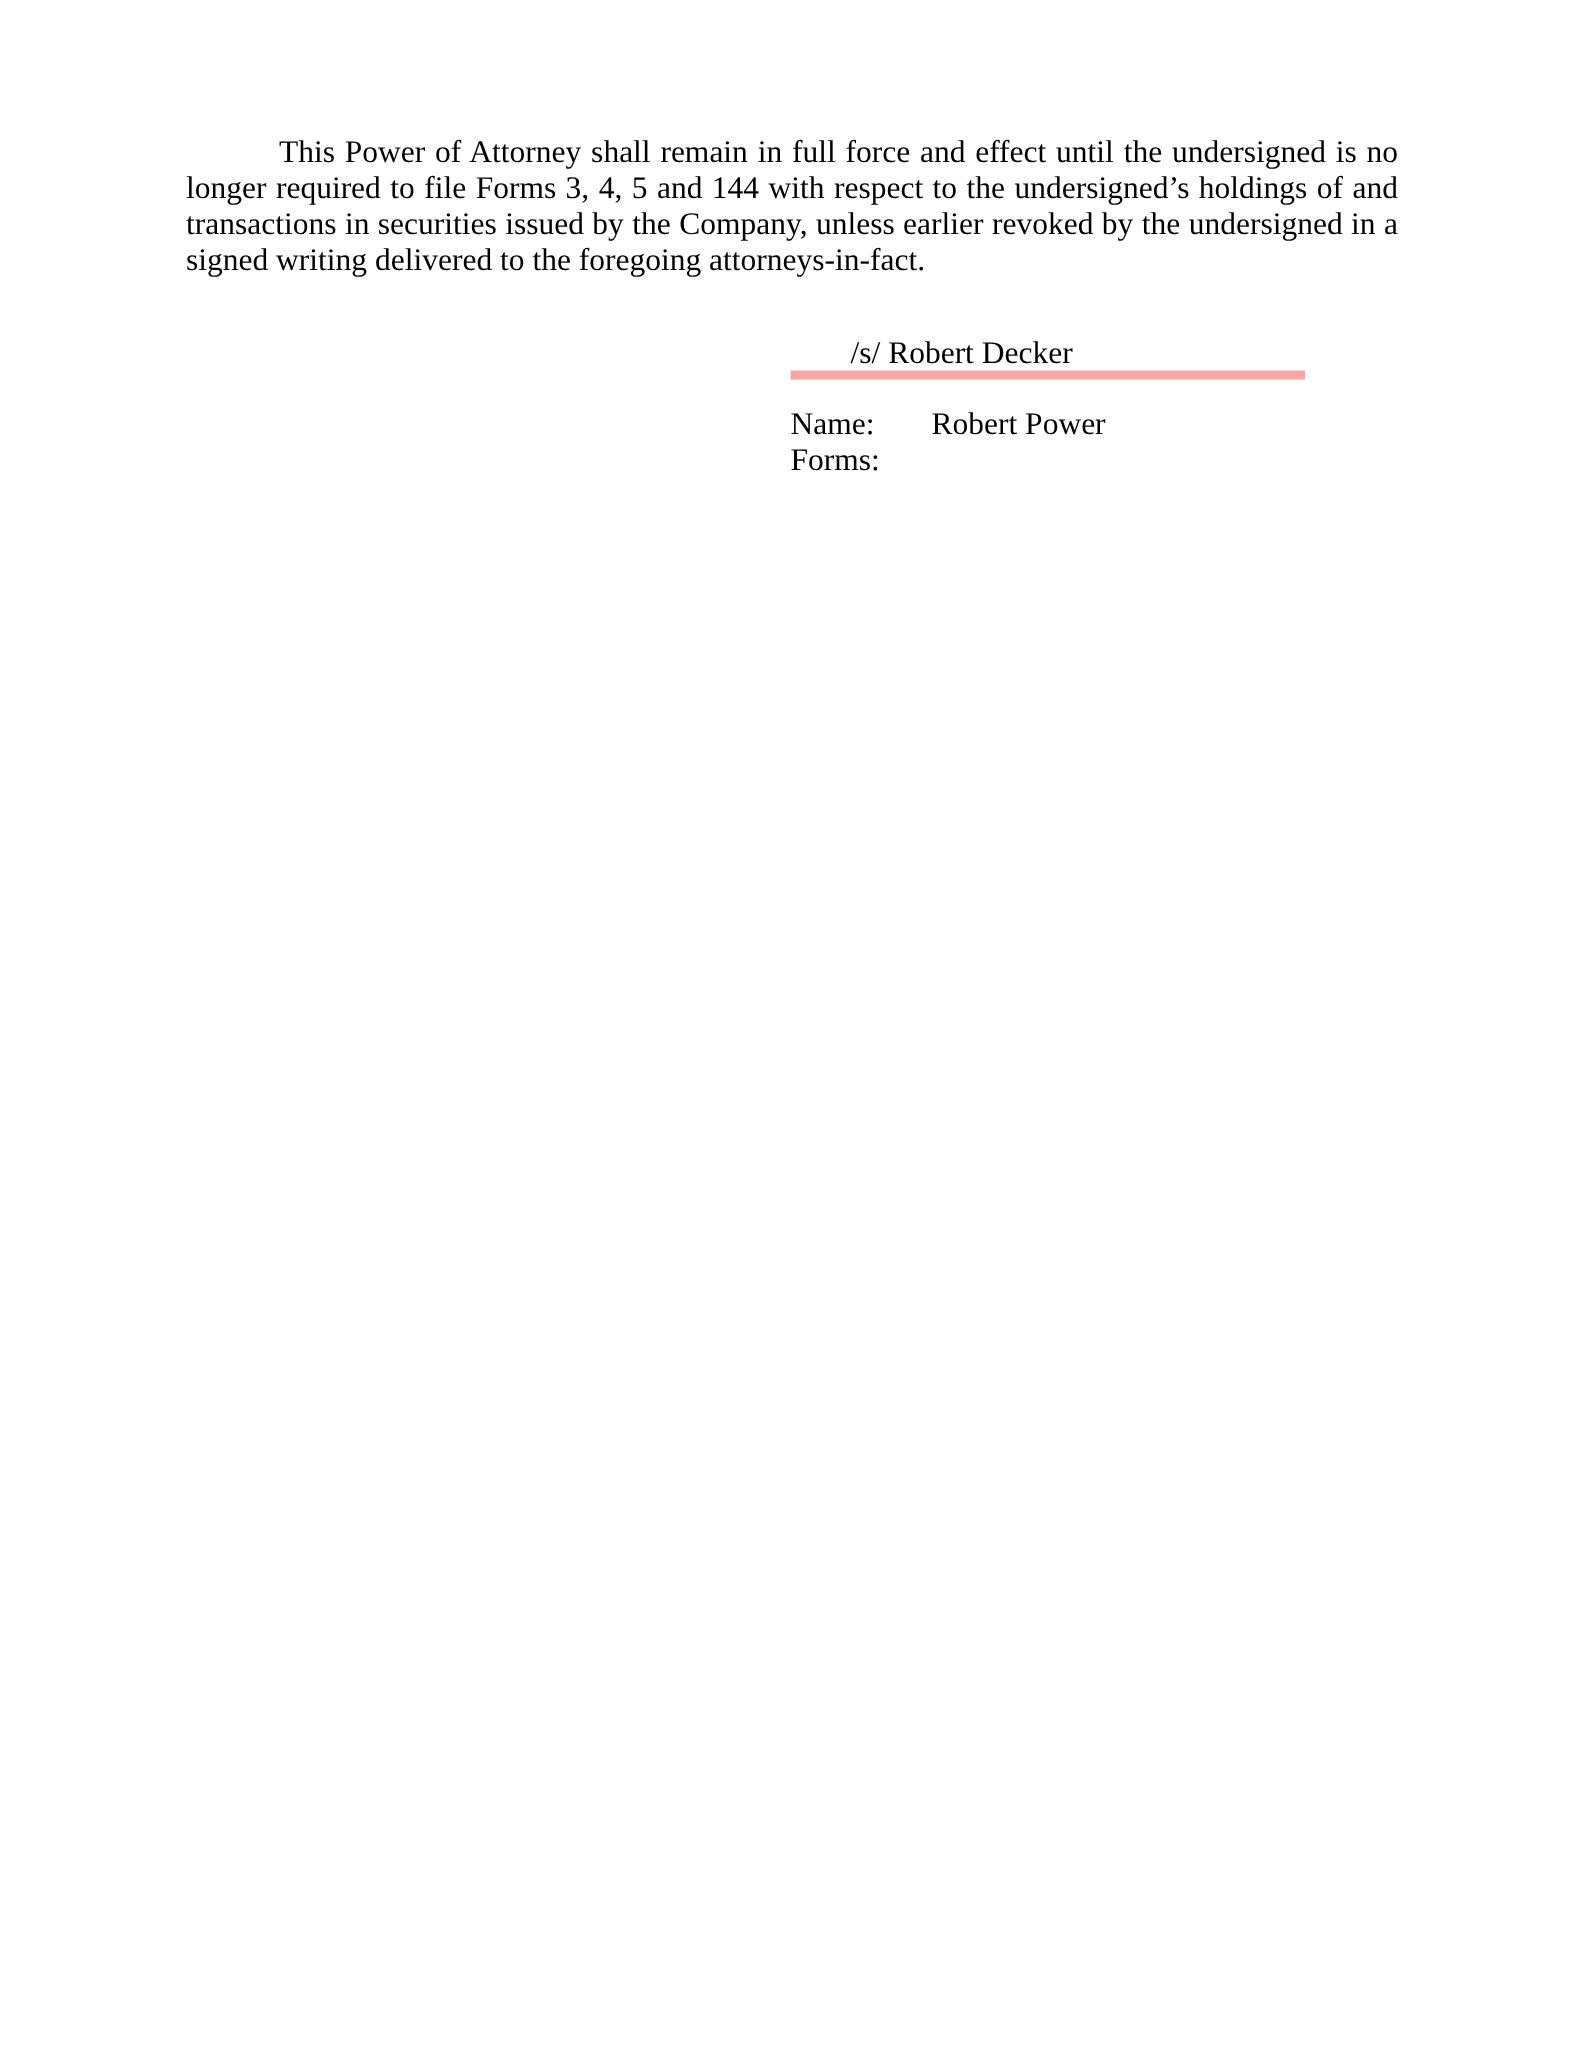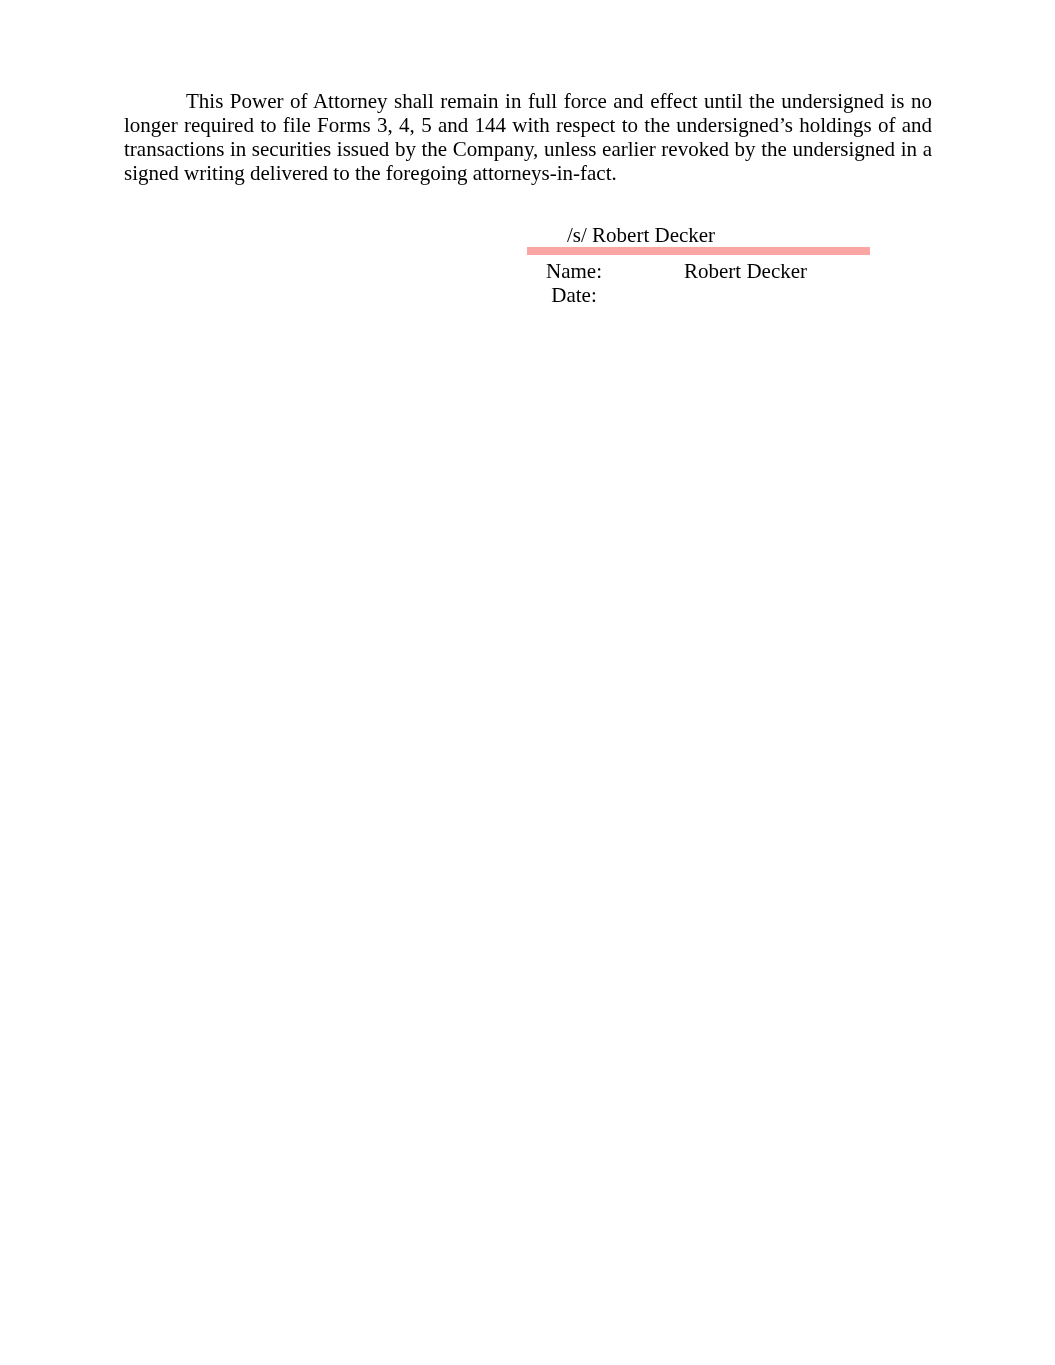--- a/index.html
+++ b/index.html
@@ -27,27 +27,26 @@
   }
   .para .bold {
     font-weight: bold;
   }
   .signature-block {
     margin-top: 38px;
     margin-left: 403px;
     width: 343px;
   }
   .sig-line {
-    border-bottom: 8px solid #fca5a5;
+    border-bottom: 6px solid #fca5a5;
     padding-left: 40px;
     white-space: nowrap;
   }
   .sig-rows {
-    margin-top: 4px;
-    text-align: center;
+    margin-top: 17px;
   }
   .sig-row {
     display: flex;
   }
   .sig-label {
     width: 94px;
     flex: 0 0 94px;
   }
   .sig-value {
     flex: 1;
@@ -62,21 +61,21 @@
   <p class="para">This Power of Attorney shall remain in full force and effect until the undersigned is no longer required to file Forms 3, 4, 5 and 144 with respect to the undersigned’s holdings of and transactions in securities issued by the Company, unless earlier revoked by the undersigned in a signed writing delivered to the foregoing attorneys-in-fact.</p>
 
 
   <div class="signature-block">
     <div class="sig-line">
       <span>/s/ Robert Decker</span>
     </div>
     <div class="sig-rows">
       <div class="sig-row">
         <span class="sig-label">Name:</span>
-        <span class="sig-value">Robert Decker</span>
+        <span class="sig-value">Robert Power</span>
       </div>
       <div class="sig-row">
-        <span class="sig-label">Date:</span>
+        <span class="sig-label">Forms:</span>
       </div>
     </div>
   </div>
 
 </div>
 
 </body></html>

